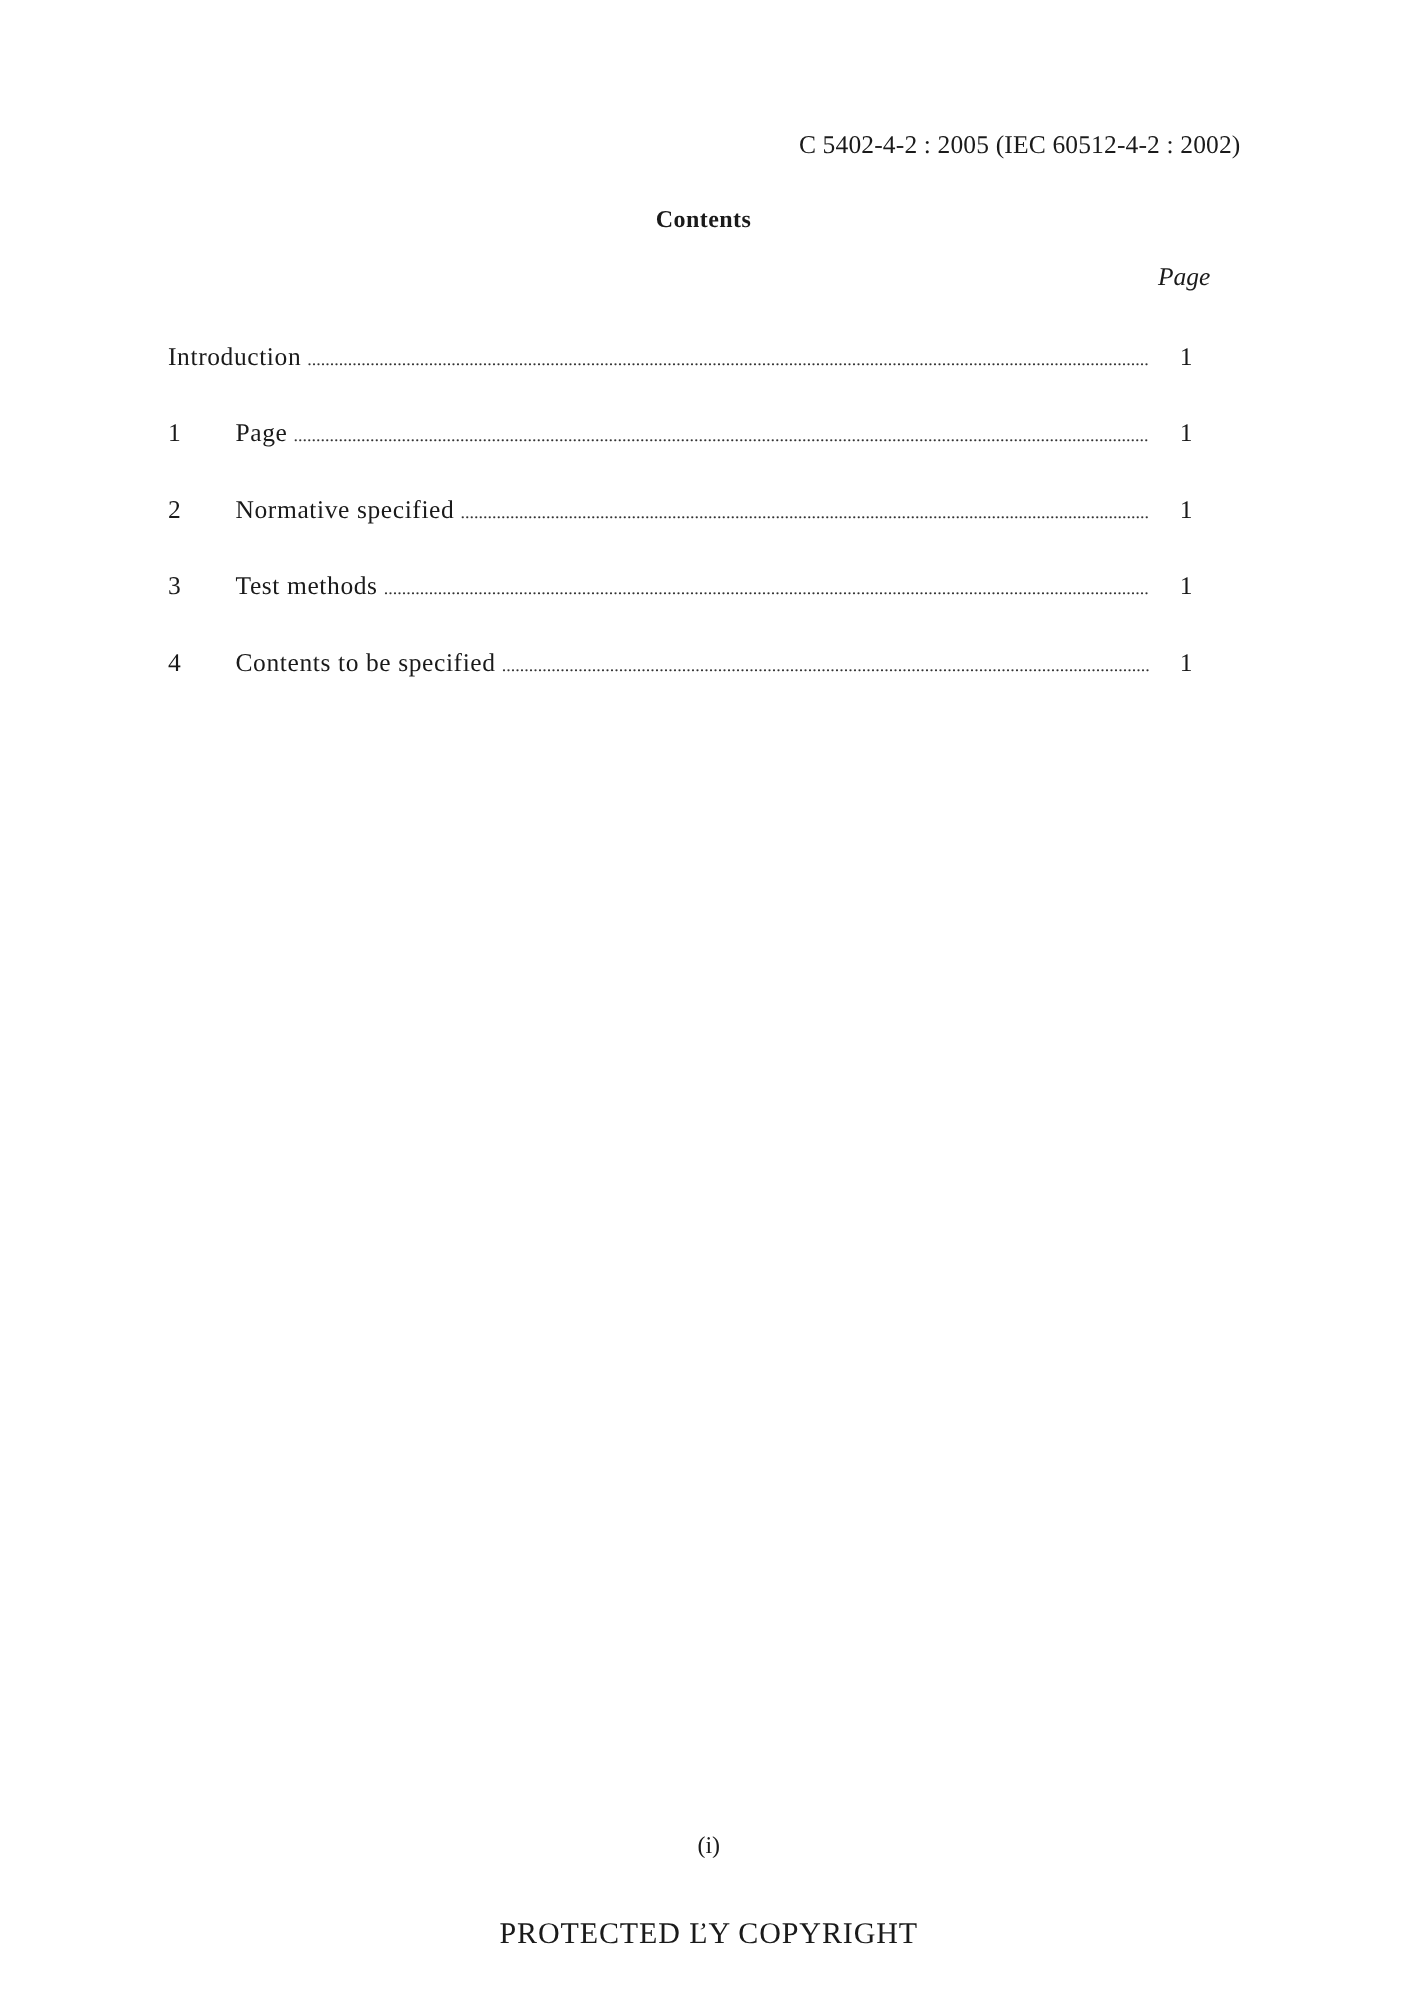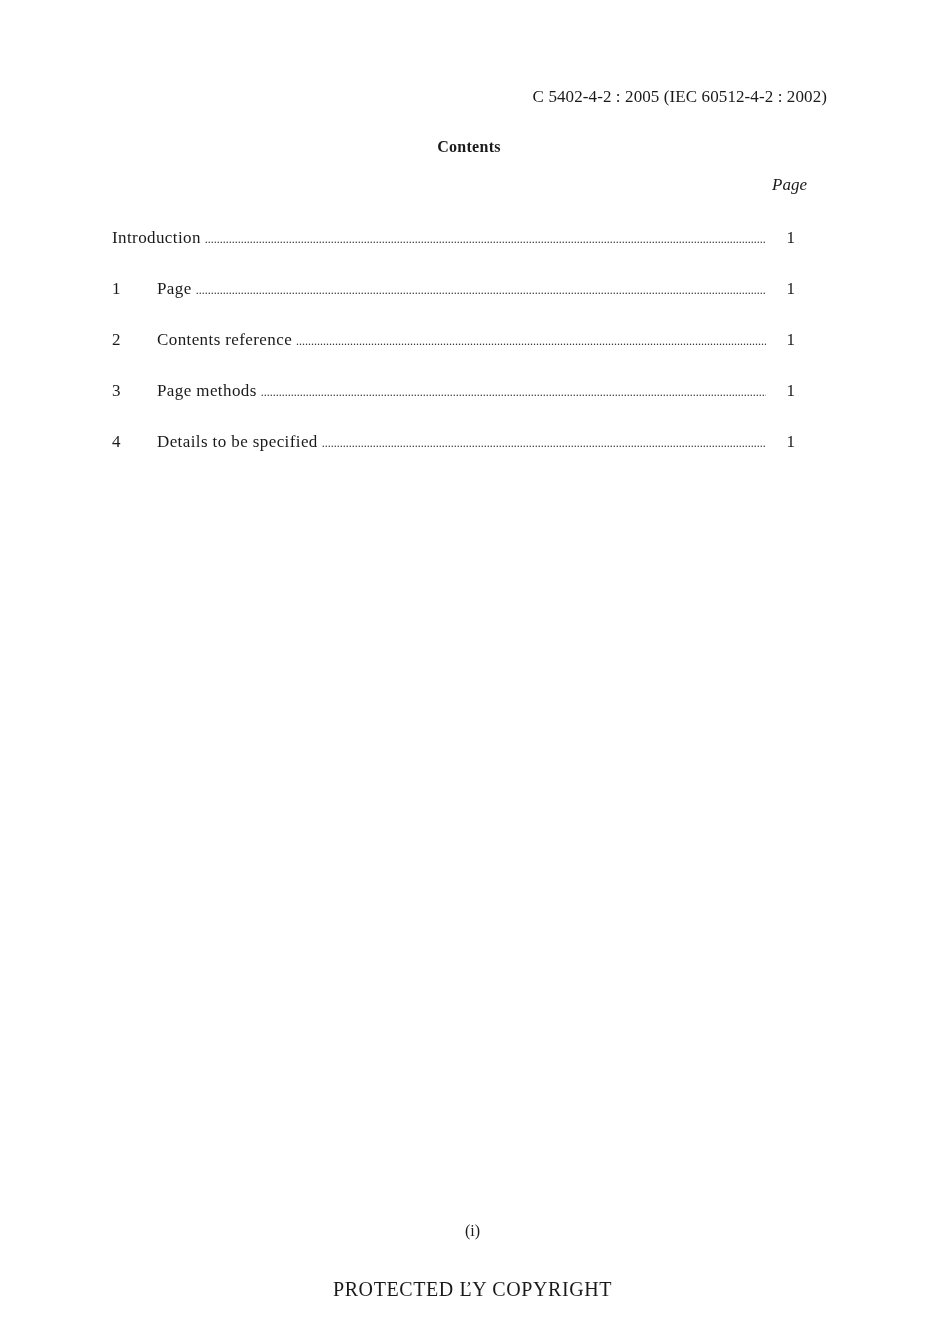--- a/index.html
+++ b/index.html
@@ -57,34 +57,34 @@
 
   <div class="toc-row" style="top:255px;">
     <span class="toc-num">1</span>
     <span class="toc-label">Page</span>
     <span class="toc-dots"></span>
     <span class="toc-page">1</span>
   </div>
 
   <div class="toc-row" style="top:306px;">
     <span class="toc-num">2</span>
-    <span class="toc-label">Contents reference</span>
+    <span class="toc-label">Normative specified</span>
     <span class="toc-dots"></span>
     <span class="toc-page">1</span>
   </div>
 
   <div class="toc-row" style="top:357px;">
     <span class="toc-num">3</span>
-    <span class="toc-label">Page methods</span>
+    <span class="toc-label">Test methods</span>
     <span class="toc-dots"></span>
     <span class="toc-page">1</span>
   </div>
 
   <div class="toc-row" style="top:408px;">
     <span class="toc-num">4</span>
-    <span class="toc-label">Details to be specified</span>
+    <span class="toc-label">Contents to be specified</span>
     <span class="toc-dots"></span>
     <span class="toc-page">1</span>
   </div>
 
   <div class="page-number">(i)</div>
   <div class="copyright">PROTECTED ĽY COPYRIGHT</div>
 </div>
 
 </body></html>

